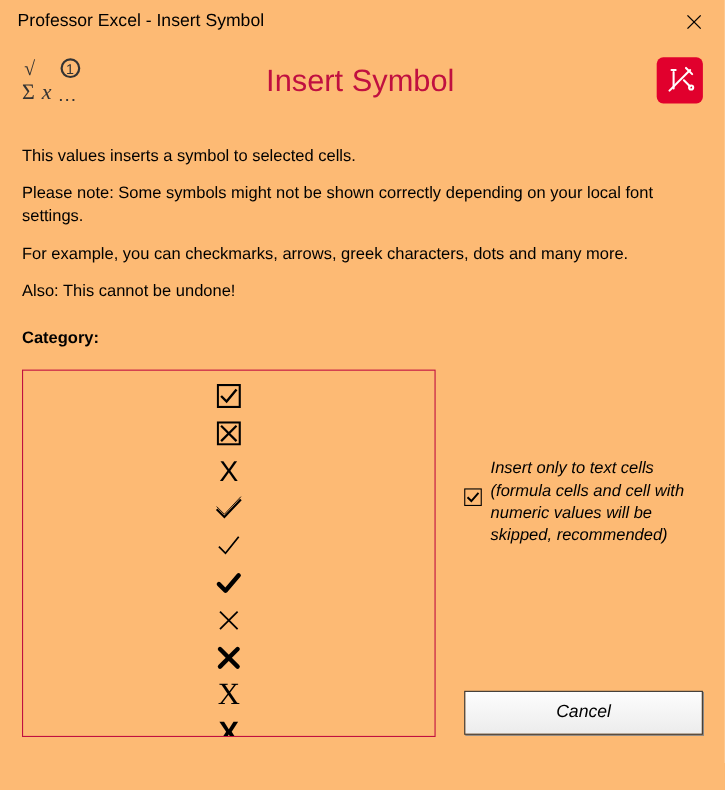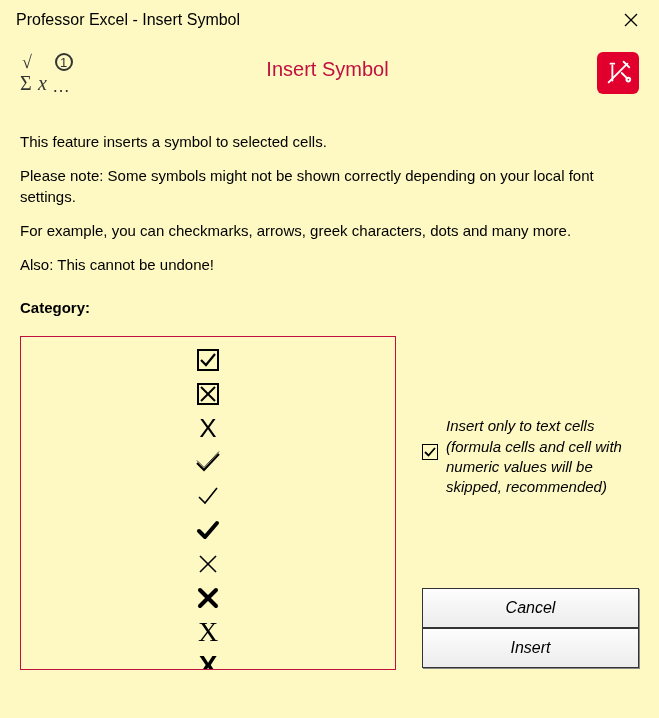--- a/index.html
+++ b/index.html
@@ -6,21 +6,21 @@
   html, body {
     margin: 0; padding: 0;
     font-family: "Segoe UI", Tahoma, Arial, sans-serif;
     font-size: 15px;
     color: #000;
     background: #fff;
   }
   .window {
     width: 659px;
     height: 718px;
-    background: #fef9c3;
+    background: #fdba74;
     position: relative;
     display: flex;
     flex-direction: column;
   }
   .titlebar {
     height: 40px;
     display: flex;
     align-items: center;
     padding: 0 12px 0 16px;
     justify-content: space-between;
@@ -47,21 +47,21 @@
   .header-icon {
     position: absolute;
     left: 0; top: 0;
     width: 60px; height: 42px;
   }
   .main-heading {
     position: absolute;
     left: 0; right: 4px;
     text-align: center;
     top: 6px;
-    font-size: 20px;
+    font-size: 28px;
     font-weight: 400;
     color: #c01040;
   }
   .brand-icon {
     position: absolute;
     right: 0; top: 0;
     width: 42px; height: 42px;
     background: #e1002d;
     border-radius: 6px;
     display: flex; align-items: center; justify-content: center;
@@ -212,21 +212,21 @@
             <path d="M10 8 L10 24"></path>
             <path d="M8 6 L12 6"></path>
             <path d="M20 16 L26 22"></path>
             <circle cx="27" cy="23" r="2"></circle>
           </g>
         </svg>
       </div>
     </div>
 
     <div class="desc">
-      <p>This feature inserts a symbol to selected cells.</p>
+      <p>This values inserts a symbol to selected cells.</p>
       <p>Please note: Some symbols might not be shown correctly depending on your local font settings.</p>
       <p>For example, you can checkmarks, arrows, greek characters, dots and many more.</p>
       <p>Also: This cannot be undone!</p>
     </div>
 
     <div class="category-row">
       <div class="category-label">Category:</div>
     </div>
 
     <div class="lower">
@@ -292,22 +292,19 @@
             <svg width="12" height="12" viewBox="0 0 12 12">
               <path d="M1 6 L4.5 9.5 L11 2" fill="none" stroke="#000" stroke-width="1.8"></path>
             </svg>
           </div>
           <div class="opt-label">Insert only to text cells (formula cells and cell with numeric values will be skipped, recommended)</div>
         </div>
         <div class="btns">
           <div class="btn">
             <span>Cancel</span>
           </div>
-          <div class="btn">
-            <span>Insert</span>
-          </div>
         </div>
       </div>
 
     </div>
 
   </div>
 </div>
 
 </body></html>

